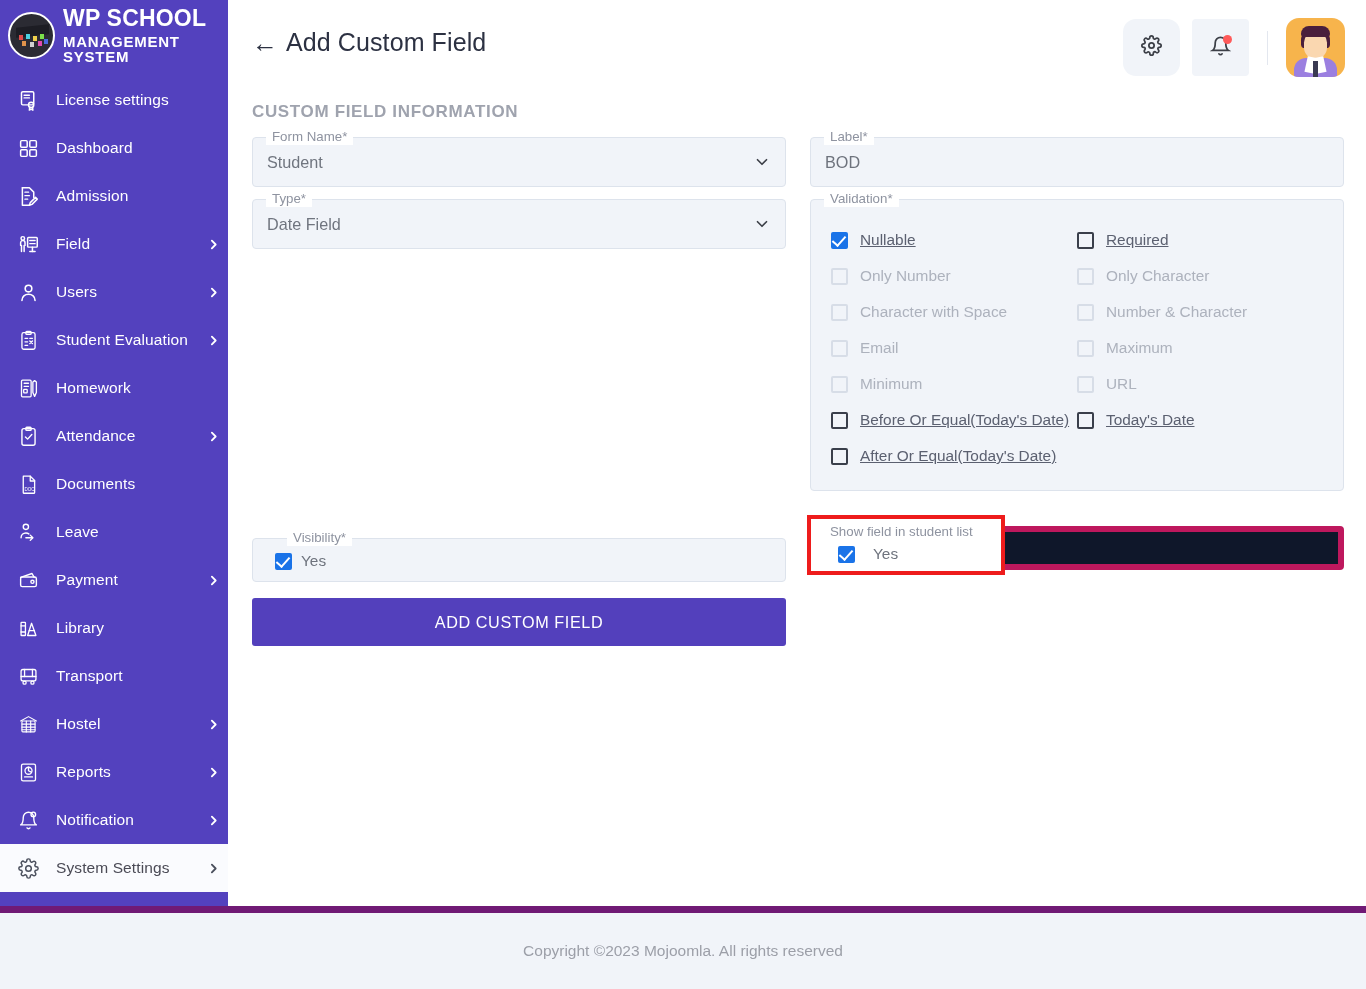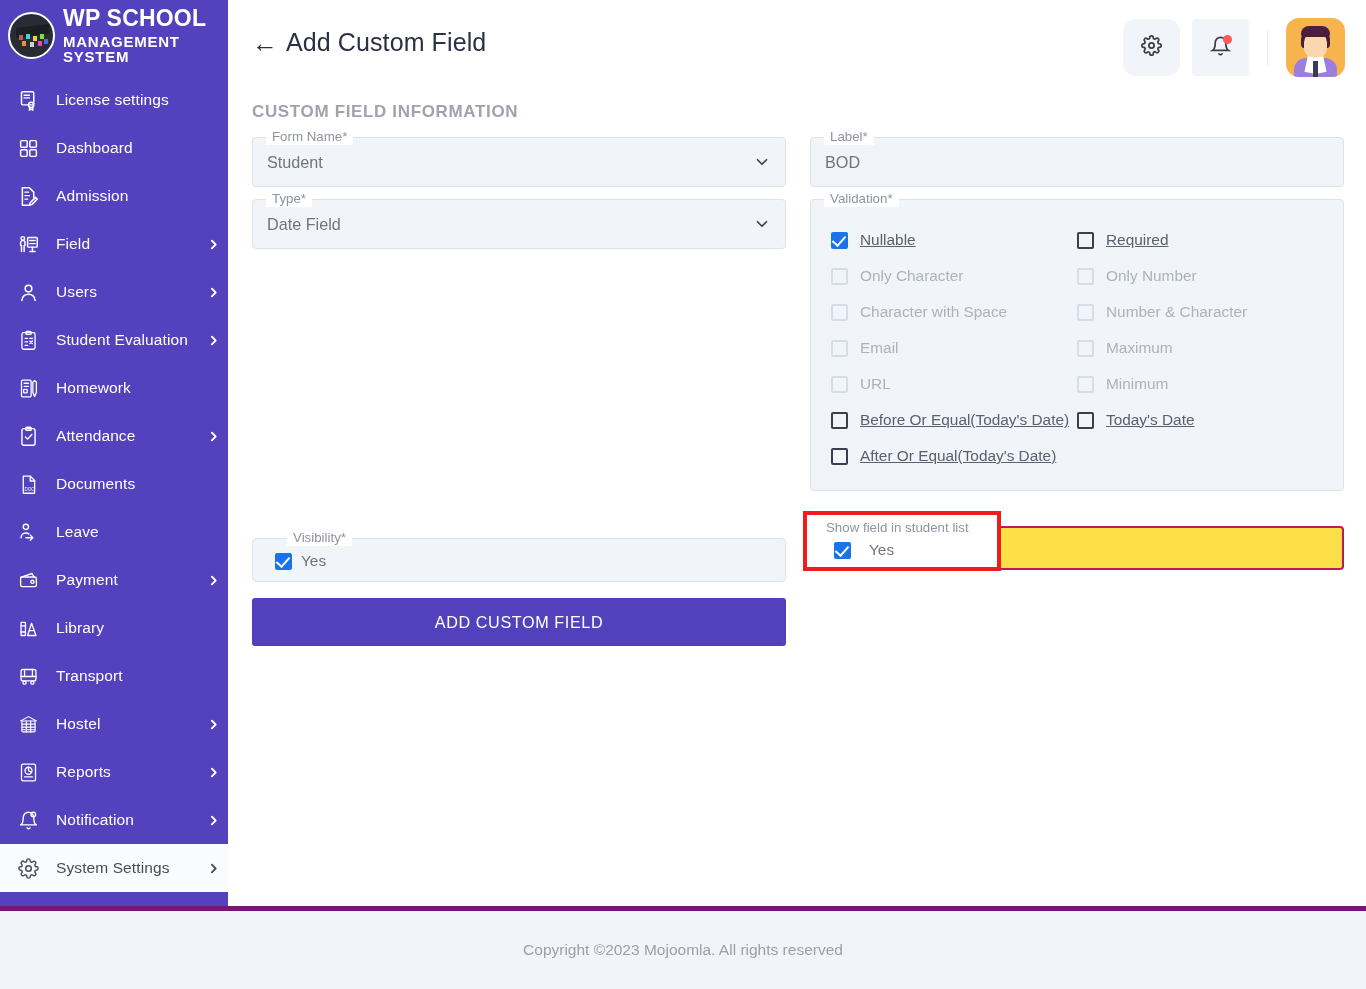--- a/index.html
+++ b/index.html
@@ -199,22 +199,22 @@
     background:#F1F4F9; height: 44px;
   }
   .vis-inner { display:flex; align-items:center; height:44px; padding-left: 22px; }
   .vis-inner .cbl { font-size:15.4px; margin-left:9px; color:#6E737D; }
   .vis-legend {
     position:absolute; top:-9px; left: 34px; background:#fff;
     padding: 0 6px; font-size:13.3px; color:#8E93A0; line-height:16px;
   }
 
   .show-field {
-    position:relative; border:2px solid #be185d; border-radius:4px;
-    background:#fde047; height: 44px;
+    position:relative; border:6px solid #be185d; border-radius:4px;
+    background:#0f172a; height: 44px;
   }
   .show-inner { display:flex; align-items:center; height:44px; padding-left: 22px; }
   .show-inner .cbl { font-size:15.4px; margin-left:18px; color:#6E737D; }
   .show-legend {
     position:absolute; top:-8px; left: 10px; background:#fff;
     padding: 0 4px; font-size:13.3px; color:#8E93A0; line-height:16px;
     z-index: 3;
   }
   .redbox {
     position:absolute; left: -9px; top: -17px;
@@ -234,21 +234,21 @@
     font-family: inherit;
     cursor:pointer;
     display:flex; align-items:center; justify-content:center;
   }
 
   
   #footer {
     position:absolute; left:0; right:0; bottom:0; height: 83px;
     background:#F1F4F9;
     display:flex; align-items:center; justify-content:center;
-    border-top: 5px solid #701a75;
+    border-top: 7px solid #701a75;
   }
   #footer .copy { font-size: 15.5px; color:#9C9FA8; }
   #sidebar-foot {
     position:absolute; left:0; top:906px; width:228px; height: 0px;
     background:#5341BE;
   }
 </style>
 </head>
 <body>
 
@@ -614,49 +614,49 @@
                 <div class="val-cell">
                   <span class="cb checked"></span>
                   <span class="cbl lbl-enabled">Nullable</span>
                 </div>
                 <div class="val-cell">
                   <span class="cb enabled"></span>
                   <span class="cbl lbl-enabled">Required</span>
                 </div>
                 <div class="val-cell">
                   <span class="cb disabled"></span>
+                  <span class="cbl lbl-disabled">Only Number</span>
+                </div>
+                <div class="val-cell">
+                  <span class="cb disabled"></span>
                   <span class="cbl lbl-disabled">Only Character</span>
                 </div>
                 <div class="val-cell">
                   <span class="cb disabled"></span>
-                  <span class="cbl lbl-disabled">Only Number</span>
-                </div>
-                <div class="val-cell">
-                  <span class="cb disabled"></span>
                   <span class="cbl lbl-disabled">Character with Space</span>
                 </div>
                 <div class="val-cell">
                   <span class="cb disabled"></span>
                   <span class="cbl lbl-disabled">Number &amp; Character</span>
                 </div>
                 <div class="val-cell">
                   <span class="cb disabled"></span>
                   <span class="cbl lbl-disabled">Email</span>
                 </div>
                 <div class="val-cell">
                   <span class="cb disabled"></span>
                   <span class="cbl lbl-disabled">Maximum</span>
                 </div>
                 <div class="val-cell">
                   <span class="cb disabled"></span>
+                  <span class="cbl lbl-disabled">Minimum</span>
+                </div>
+                <div class="val-cell">
+                  <span class="cb disabled"></span>
                   <span class="cbl lbl-disabled">URL</span>
-                </div>
-                <div class="val-cell">
-                  <span class="cb disabled"></span>
-                  <span class="cbl lbl-disabled">Minimum</span>
                 </div>
                 <div class="val-cell">
                   <span class="cb enabled"></span>
                   <span class="cbl lbl-enabled">Before Or Equal(Today's Date)</span>
                 </div>
                 <div class="val-cell">
                   <span class="cb enabled"></span>
                   <span class="cbl lbl-enabled">Today's Date</span>
                 </div>
                 <div class="val-cell">

